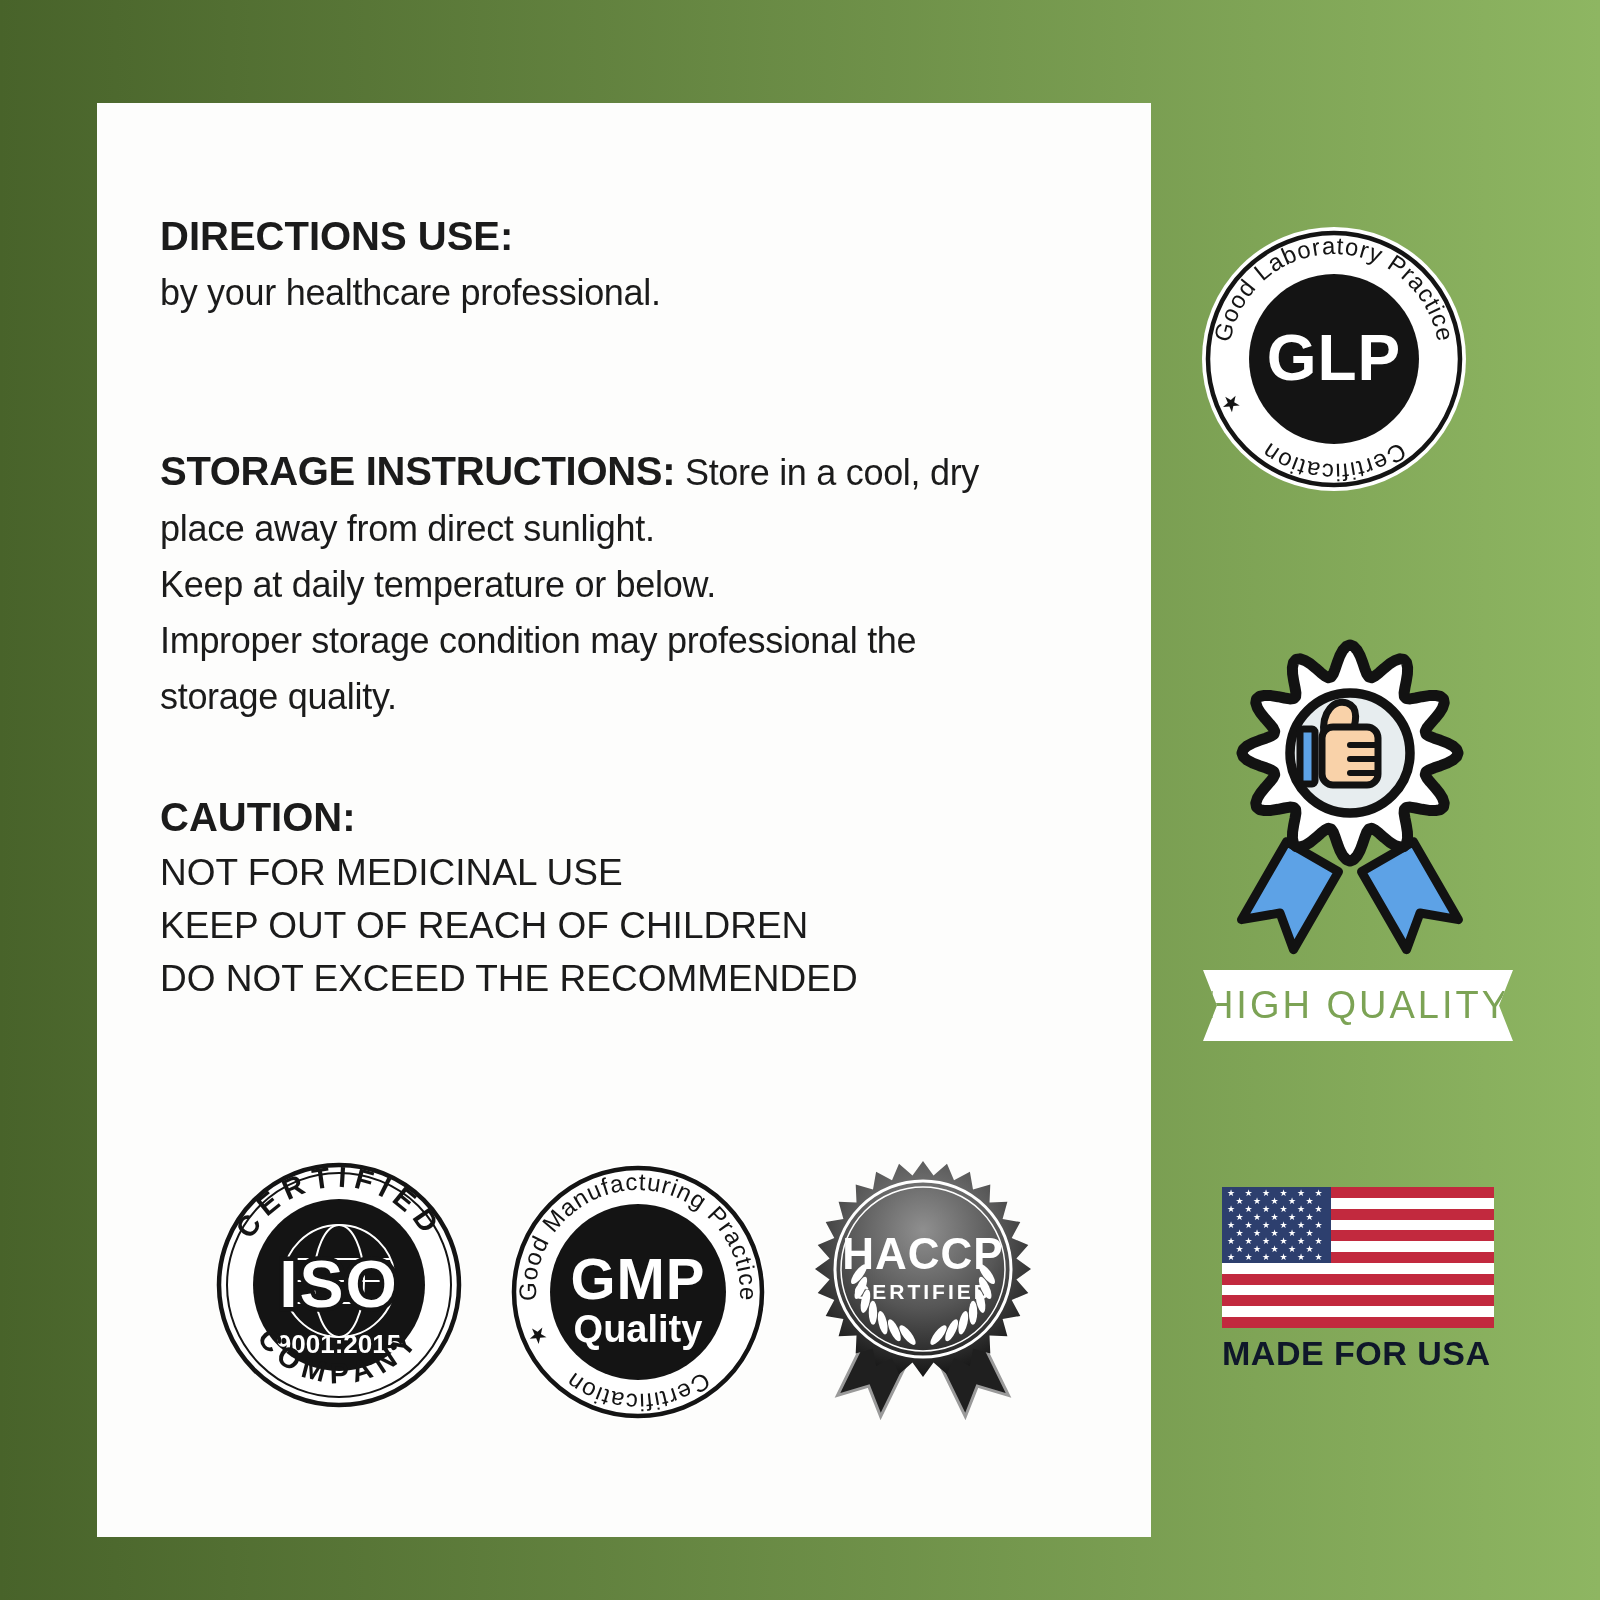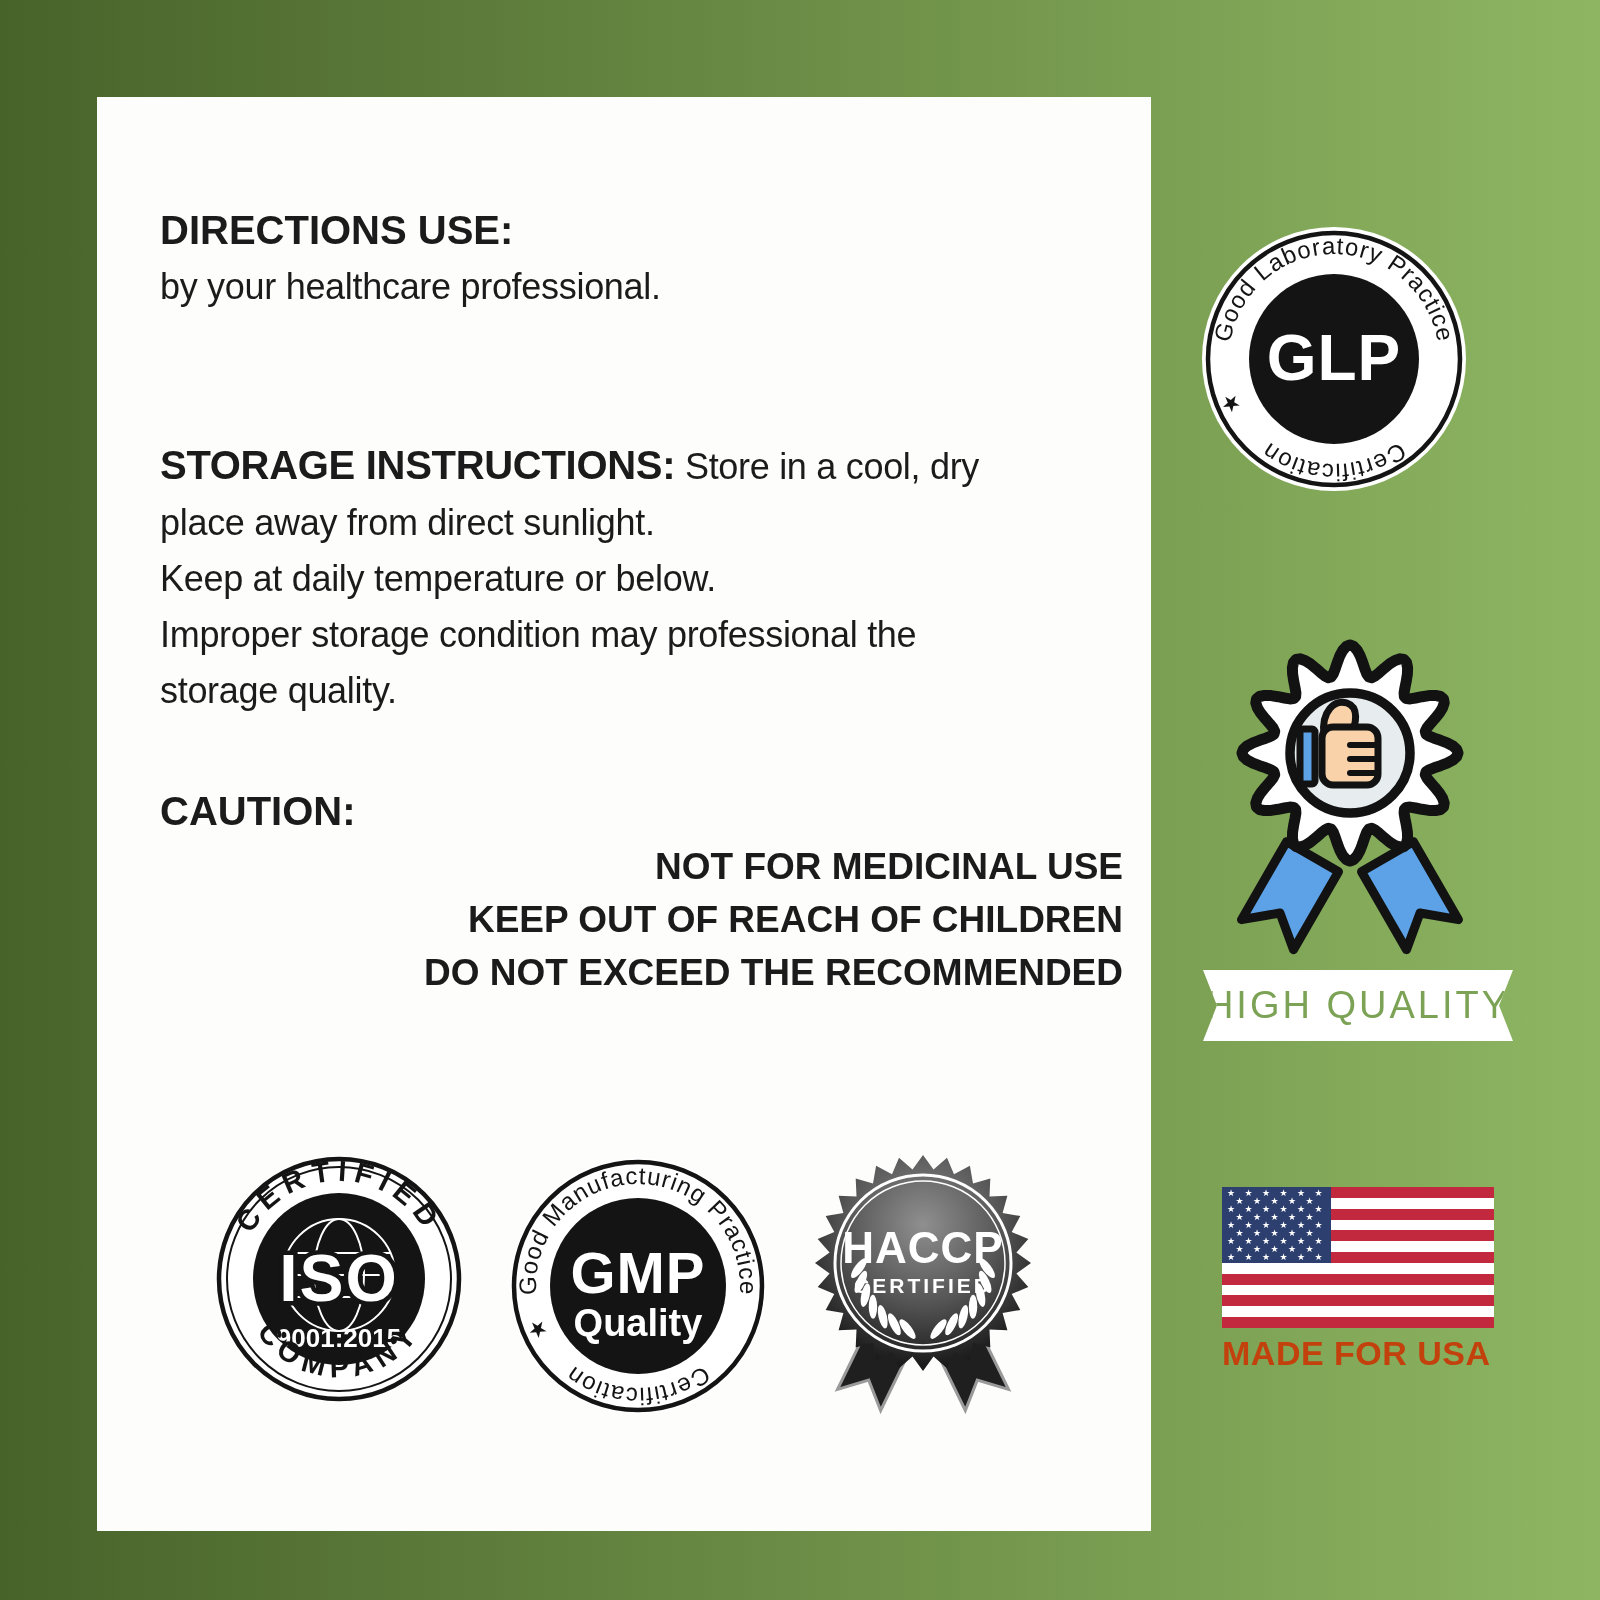--- a/index.html
+++ b/index.html
@@ -2,48 +2,48 @@
 <html style="--bg_left: #48632a; --bg_right: #8eb662; --ink: #1b1b1b; --accent_green: #7ca355; --ribbon_blue: #5da2e6; --rosette_inner: #e7edef; --skin: #f9d2a9; --flag_red: #c2293e; --flag_blue: #2d3f6e;"><head>
 <meta charset="utf-8">
 <style>
   html,body{margin:0;padding:0;}
   body{
     width:1600px;height:1600px;position:relative;overflow:hidden;
     background:linear-gradient(90deg,var(--bg_left,#48632a) 0%,var(--bg_right,#8eb662) 100%);
     font-family:"Liberation Sans",sans-serif;
   }
   .panel{
-    position:absolute;left:97px;top:97px;width:1054px;height:1434px;
+    position:absolute;left:97px;top:103px;width:1054px;height:1434px;
     background:#fdfdfc;
   }
   .textblock{position:absolute;left:63px;right:28px;color:var(--ink,#1b1b1b);}
   .tb-directions{top:104px;}
   .tb-storage{top:340px;}
   .tb-caution{top:685px;}
   .h-line{font-weight:700;font-size:40px;line-height:58px;letter-spacing:0;}
   .b-line{font-weight:400;font-size:36px;line-height:56px;letter-spacing:-0.3px;white-space:nowrap;}
-  .c-line{font-weight:700;font-size:37px;line-height:53px;letter-spacing:0;white-space:nowrap;text-align:right;}
+  .c-line{font-weight:400;font-size:37px;line-height:53px;letter-spacing:0;white-space:nowrap;}
   .lead-head{font-weight:700;font-size:40px;}
   .badges-row{position:absolute;left:118px;top:1058px;display:flex;align-items:flex-start;gap:44px;}
   .rc{position:absolute;}
   .banner{
     position:absolute;left:1203px;top:970px;width:310px;height:71px;background:#fff;
     clip-path:polygon(0 0,100% 0,95.5% 50%,100% 100%,0 100%,4.5% 50%);
     display:flex;align-items:center;justify-content:center;
     color:var(--accent_green,#7ca355);font-size:38px;font-weight:400;letter-spacing:3px;
   }
   .flag{
     position:absolute;left:1222px;top:1187px;width:272px;height:141px;
     background:repeating-linear-gradient(to bottom,var(--flag_red,#c2293e) 0 10.85px,#ffffff 10.85px 21.69px);
   }
   .canton{position:absolute;left:0;top:0;width:109px;height:76px;background:var(--flag_blue,#2d3f6e);overflow:hidden;}
   .star{position:absolute;font-size:9px;color:#fff;font-family:"DejaVu Sans",sans-serif;line-height:8px;}
   .made-usa{
     position:absolute;left:1222px;top:1334px;width:292px;
-    color:#c2410c;font-weight:700;font-size:34px;letter-spacing:0.5px;white-space:nowrap;
+    color:#0f172a;font-weight:700;font-size:34px;letter-spacing:0.5px;white-space:nowrap;
   }
   svg text{font-family:"Liberation Sans",sans-serif;}
   .arc-txt{font-size:24px;font-weight:400;letter-spacing:1px;fill:#141414;}
   .arc-txt-b{font-size:29px;font-weight:700;letter-spacing:7px;fill:#141414;}
   .star-txt{font-size:22px;fill:#141414;font-family:"DejaVu Sans",sans-serif;}
 </style>
 </head>
 <body>
 
 <div class="panel">

